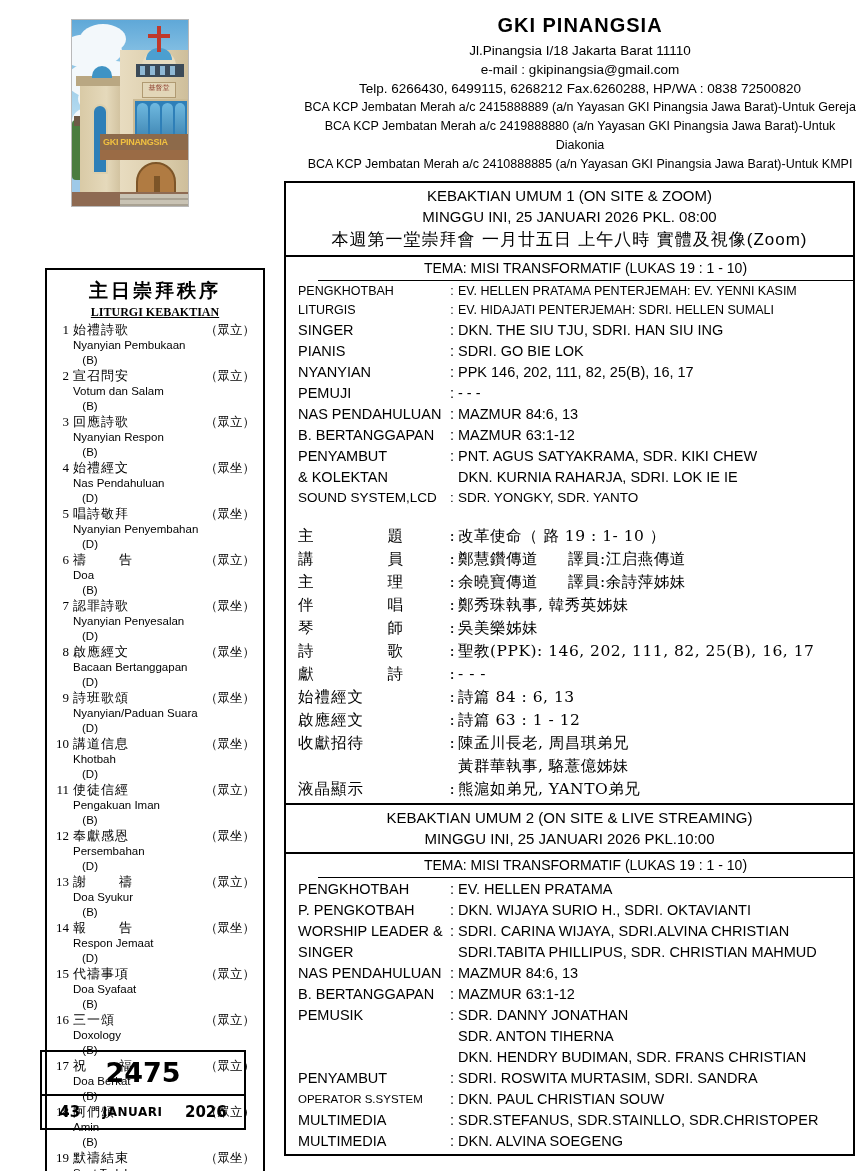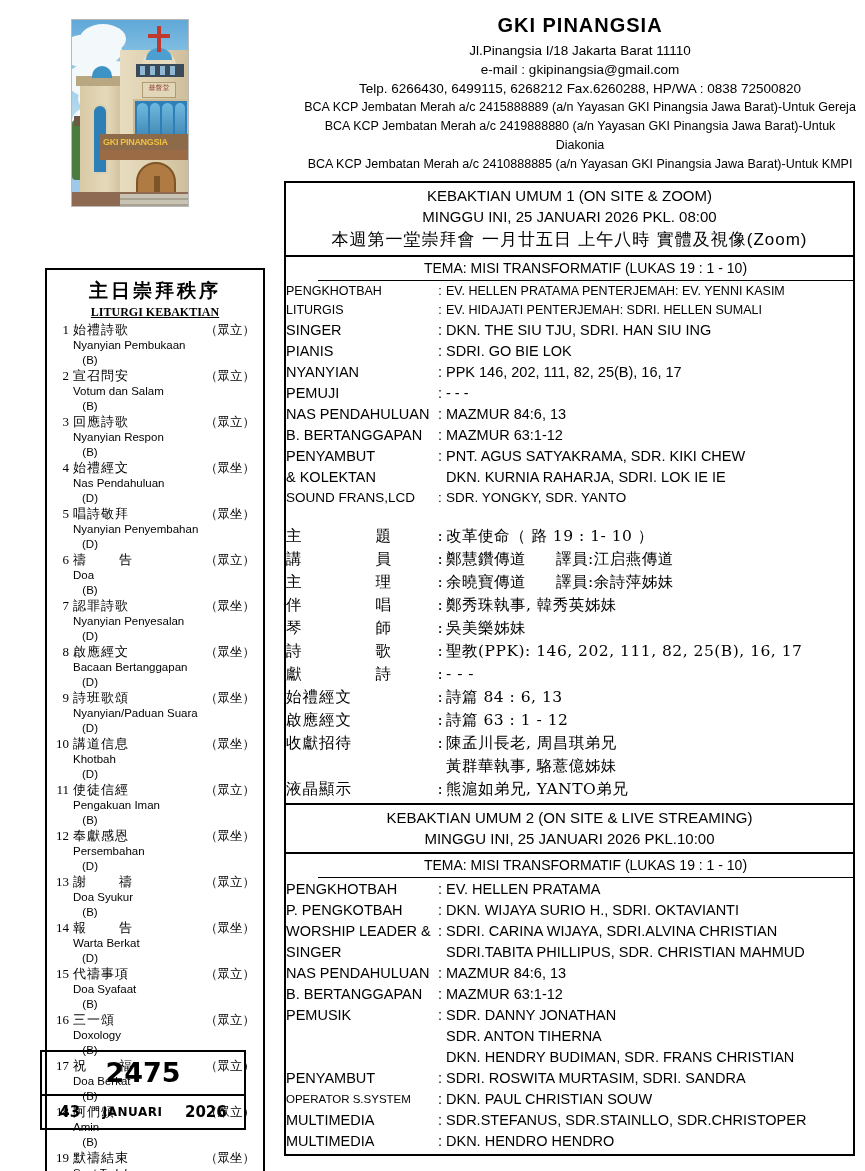--- a/index.html
+++ b/index.html
@@ -237,21 +237,21 @@
   .tema-row {
     text-align: center; font-size: 14px; line-height: 20px;
     border-bottom: 1px solid #000;
     padding: 1px 0 2px 0;
     margin-left: 32px;
   }
   .rows { padding: 1px 0 2px 0; }
   .row {
     display: flex; align-items: flex-end;
     font-size: 14.5px; line-height: 21px;
-    padding-left: 0;
+    padding-left: 12px;
   }
   .row .lbl { width: 148px; flex: 0 0 148px; white-space: nowrap; }
   .row .sep { width: 12px; flex: 0 0 12px; text-align: center; }
   .row .val { flex: 1; white-space: nowrap; }
   .row.small { font-size: 12.5px; line-height: 19px; }
   .row.small .val { font-size: 12.5px; }
   .row.xsmall .lbl { font-size: 11.5px; }
   .row.mid { font-size: 13.5px; line-height: 20px; }
   .row.blank { height: 14px; }
 
@@ -476,21 +476,21 @@
           <span class="lit-bd">(B)</span>
         </div>
       </div>
       <div class="lit-item">
         <div class="lit-row-cn">
           <span class="lit-num">14</span>
           <span class="lit-cn spaced">報　告</span>
           <span class="lit-paren">（眾坐）</span>
         </div>
         <div class="lit-row-id">
-          <span class="lit-id">Warta Berkat</span>
+          <span class="lit-id">Respon Jemaat</span>
           <span class="lit-bd">(D)</span>
         </div>
       </div>
       <div class="lit-item">
         <div class="lit-row-cn">
           <span class="lit-num">15</span>
           <span class="lit-cn">代禱事項</span>
           <span class="lit-paren">（眾立）</span>
         </div>
         <div class="lit-row-id">
@@ -609,21 +609,21 @@
         <span class="lbl">PENYAMBUT</span>
         <span class="sep">:</span>
         <span class="val">PNT. AGUS SATYAKRAMA, SDR. KIKI CHEW</span>
       </div>
       <div class="row">
         <span class="lbl">&amp; KOLEKTAN</span>
         <span class="sep"></span>
         <span class="val">DKN. KURNIA RAHARJA, SDRI. LOK IE IE</span>
       </div>
       <div class="row mid">
-        <span class="lbl">SOUND FRANS,LCD</span>
+        <span class="lbl">SOUND SYSTEM,LCD</span>
         <span class="sep">:</span>
         <span class="val">SDR. YONGKY, SDR. YANTO</span>
       </div>
     </div>
   <div class="row blank"></div>
   <div class="rows" id="svc1-rows-cn">
       <div class="row cn">
         <span class="lbl wide">
           <span>主</span>
           <span>題</span>
@@ -768,16 +768,16 @@
         <span class="val">DKN. PAUL CHRISTIAN SOUW</span>
       </div>
       <div class="row">
         <span class="lbl">MULTIMEDIA</span>
         <span class="sep">:</span>
         <span class="val">SDR.STEFANUS, SDR.STAINLLO, SDR.CHRISTOPER</span>
       </div>
       <div class="row">
         <span class="lbl">MULTIMEDIA</span>
         <span class="sep">:</span>
-        <span class="val">DKN. HENDRO HENDRO</span>
+        <span class="val">DKN. ALVINA SOEGENG</span>
       </div>
     </div>
 </div>
 
 </body></html>

